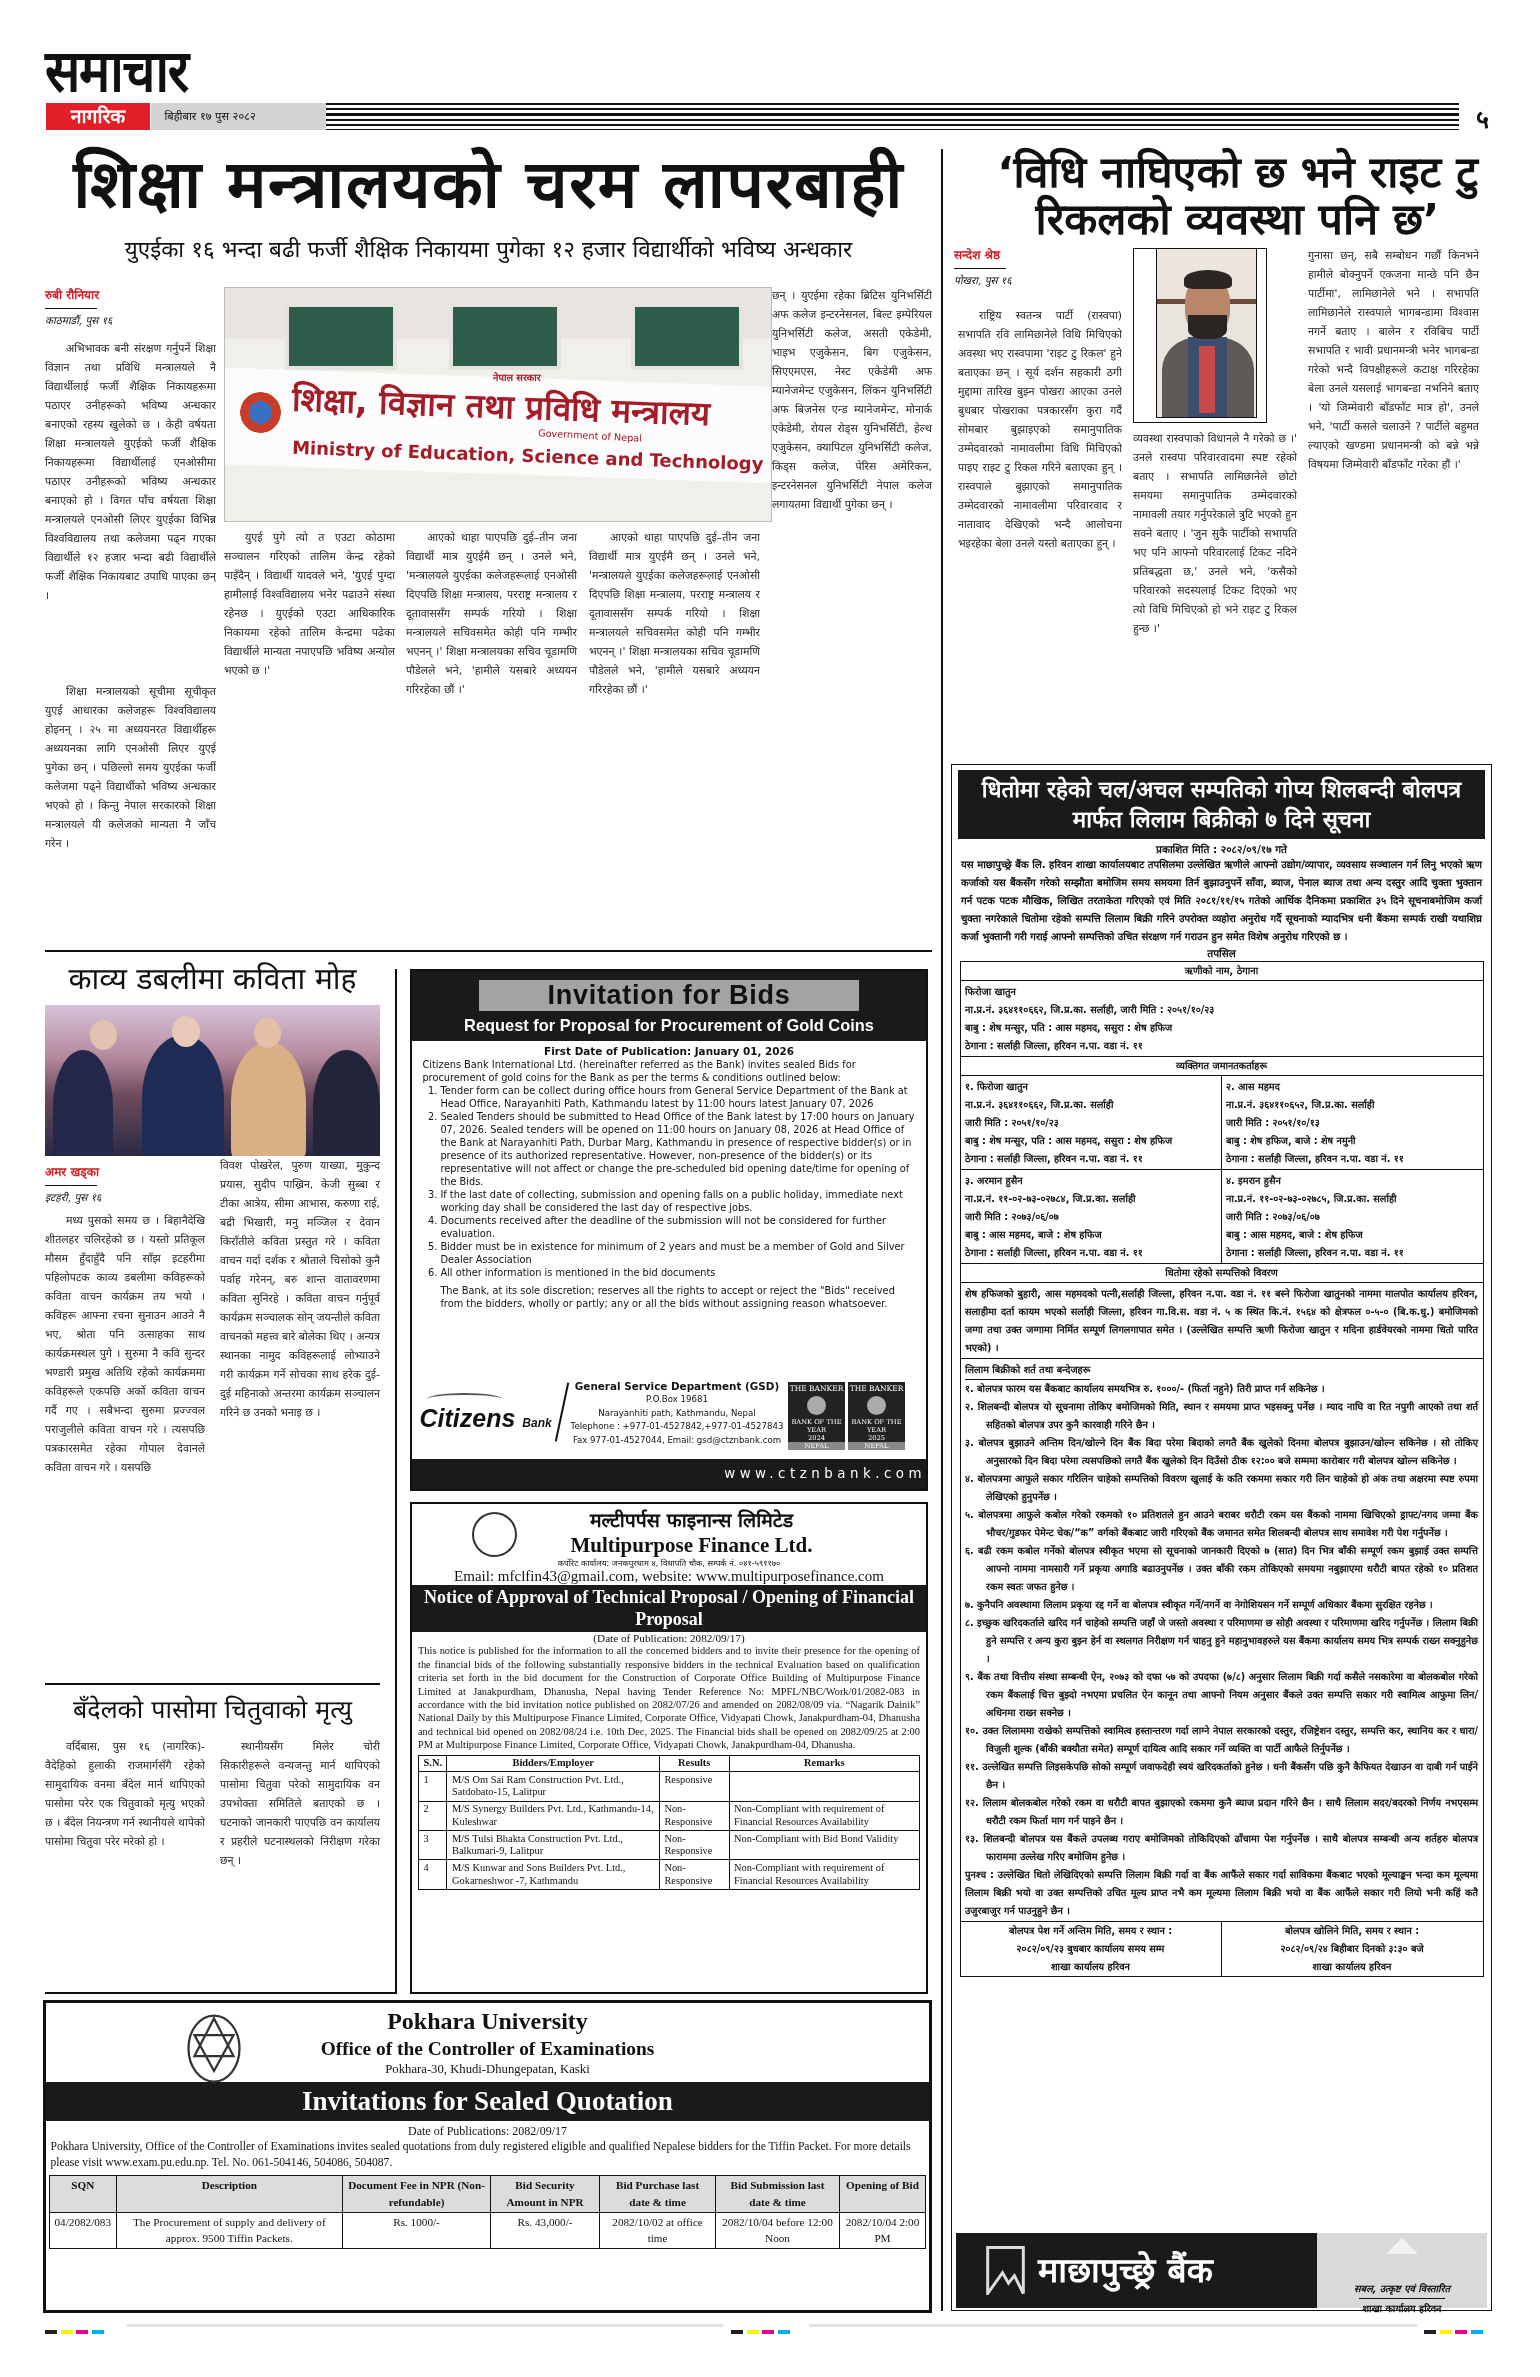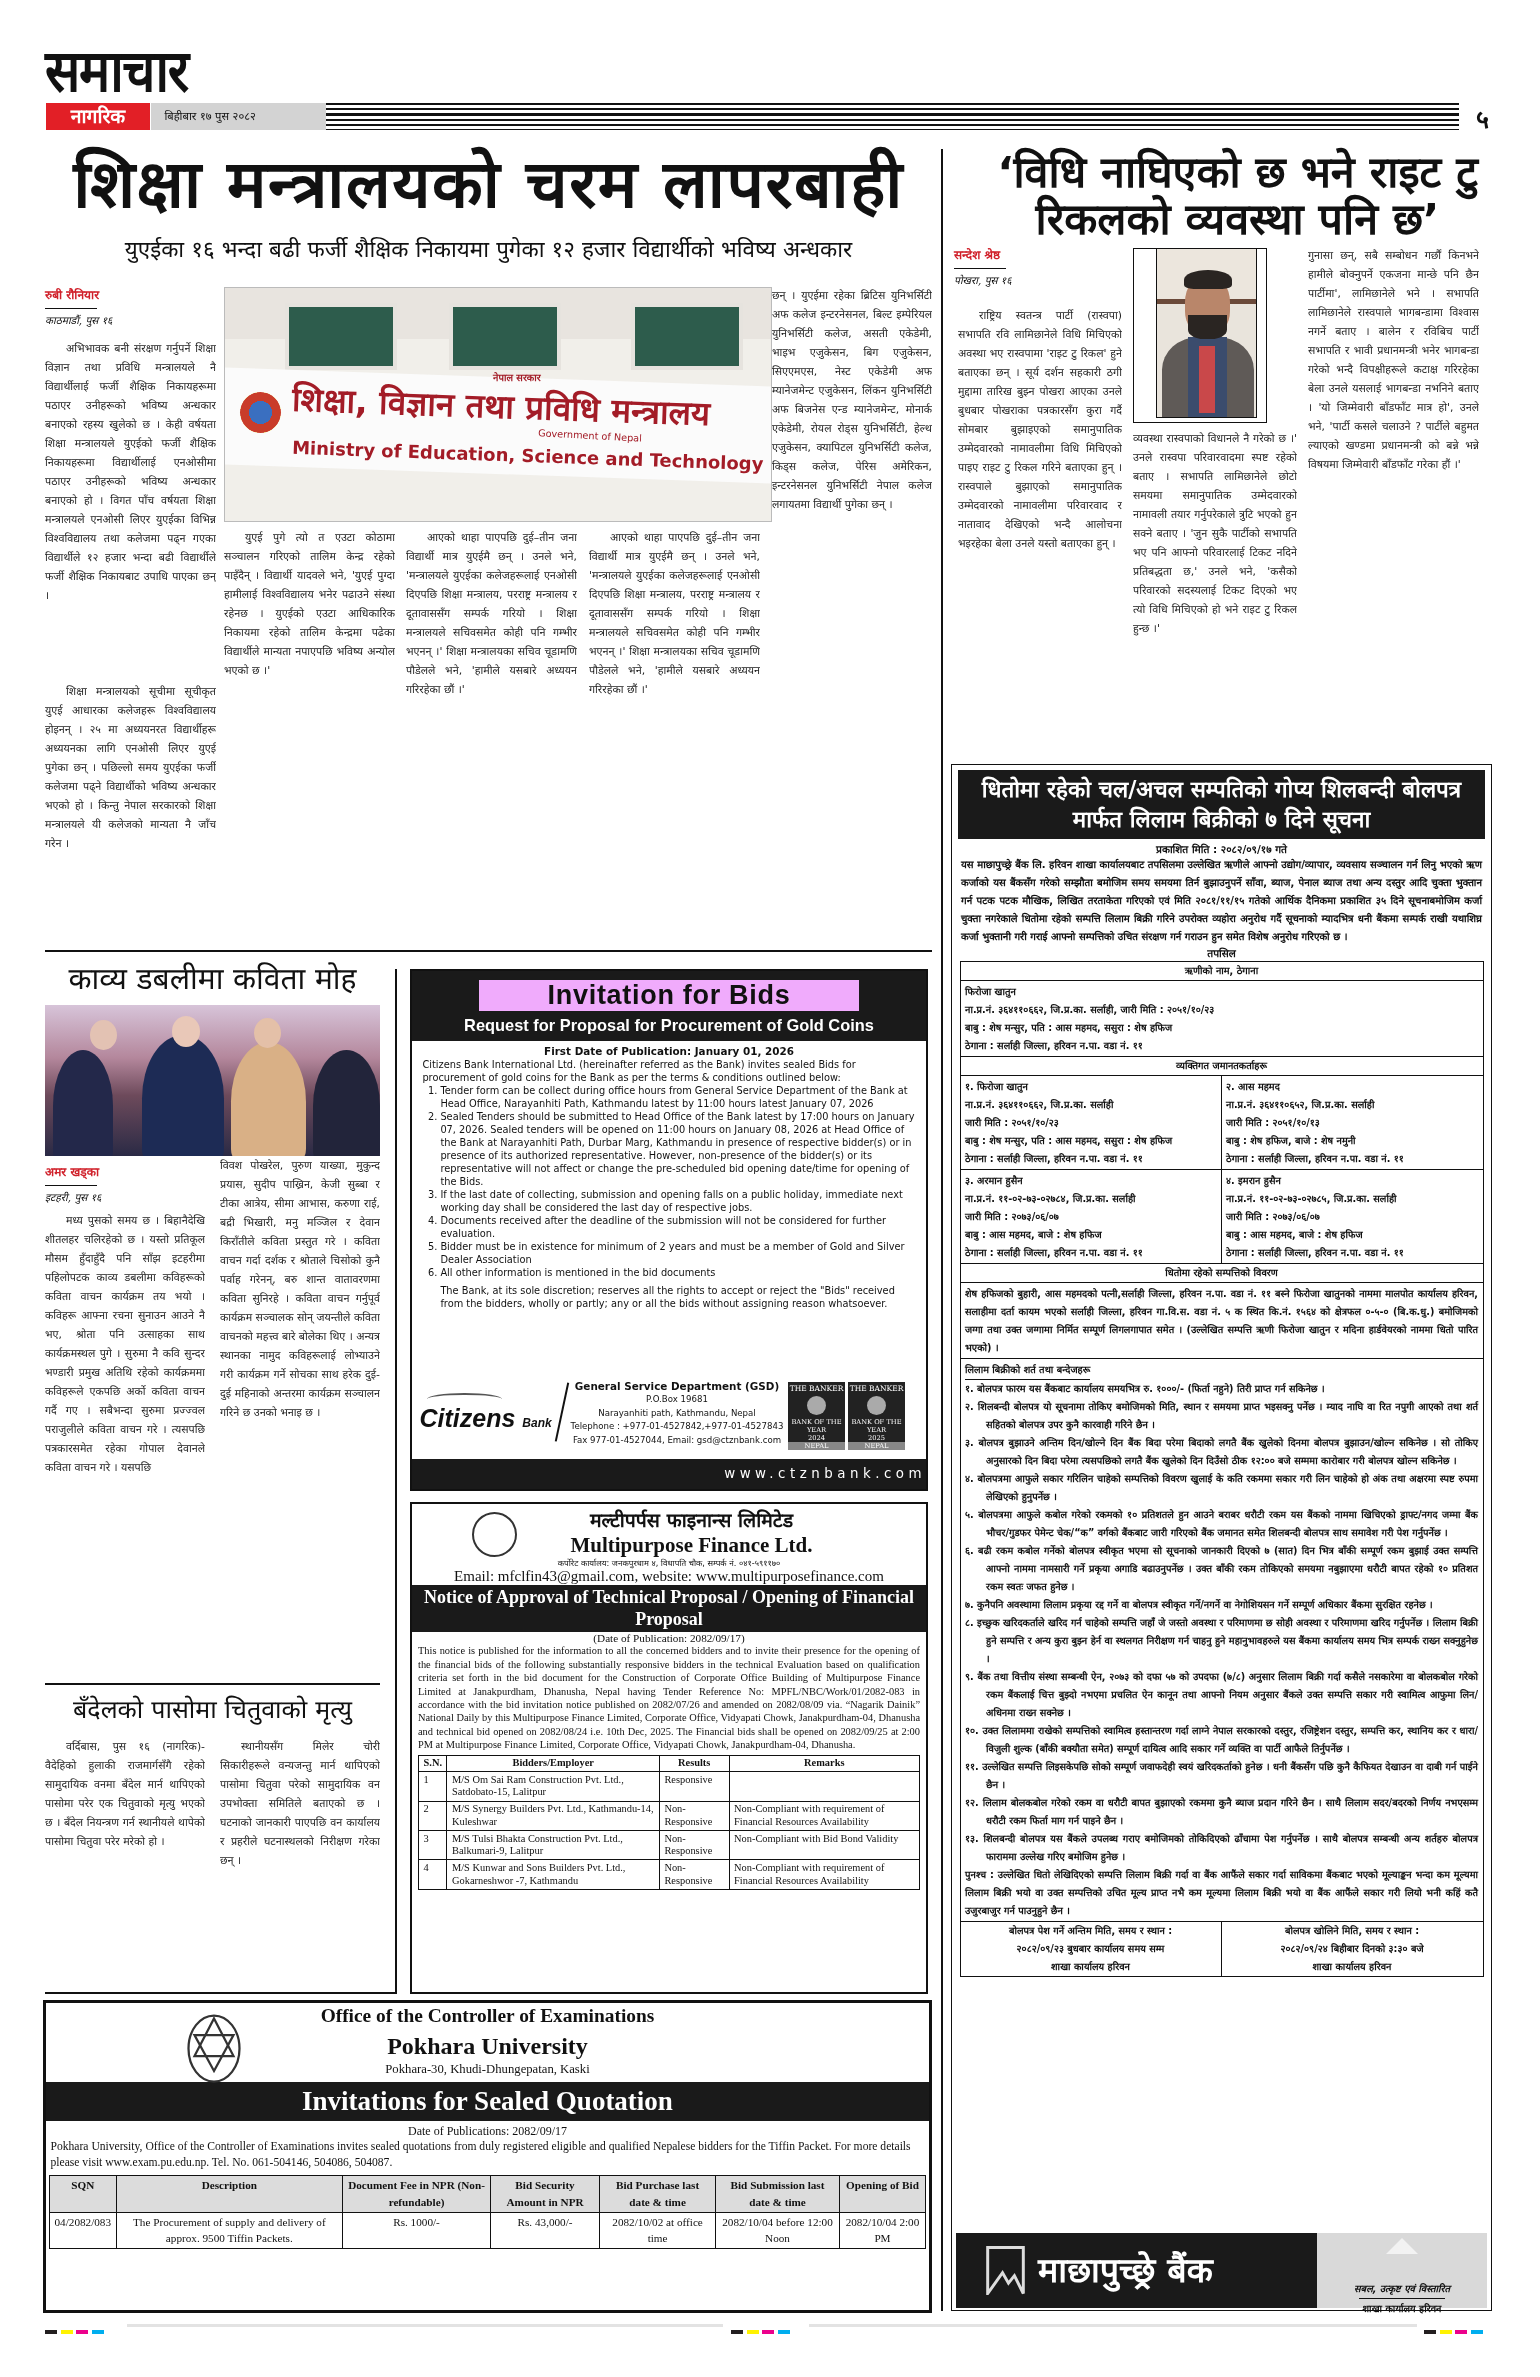--- a/index.html
+++ b/index.html
@@ -246,21 +246,21 @@
     <p>वर्दिबास, पुस १६ (नागरिक)- वैदेहिको हुलाकी राजमार्गसँगै रहेको सामुदायिक वनमा बँदेल मार्न थापिएको पासोमा परेर एक चितुवाको मृत्यु भएको छ । बँदेल नियन्त्रण गर्न स्थानीयले थापेको पासोमा चितुवा परेर मरेको हो ।</p>
   </div>
 <div class="abs col" style="left:220px;top:1737px;width:160px;height:246px;overflow:hidden;">
     <p>स्थानीयसँग मिलेर चोरी सिकारीहरूले वन्यजन्तु मार्न थापिएको पासोमा चितुवा परेको सामुदायिक वन उपभोक्ता समितिले बताएको छ । घटनाको जानकारी पाएपछि वन कार्यालय र प्रहरीले घटनास्थलको निरीक्षण गरेका छन् ।</p>
   </div>
 <div class="abs hrule" style="left:45px;top:1992px;width:352px;"></div>
 <div class="abs vrule" style="left:395px;top:969px;height:1025px;"></div>
 
 <div class="abs ad-box" style="left:410px;top:969px;width:518px;height:522px;">
   <div class="ad-darkbar" style="padding:9px 0 6px;">
-    <div style="background:#f0abfc;color:#111;width:380px;margin:0 auto;font-family:'Liberation Sans',sans-serif;font-weight:bold;font-size:27px;letter-spacing:0.7px;">Invitation for Bids</div>
+    <div style="background:#a3a3a3;color:#111;width:380px;margin:0 auto;font-family:'Liberation Sans',sans-serif;font-weight:bold;font-size:27px;letter-spacing:0.7px;">Invitation for Bids</div>
     <div style="font-family:'Liberation Sans',sans-serif;font-weight:bold;font-size:16.4px;margin-top:4.5px;">Request for Proposal for Procurement of Gold Coins</div>
   </div>
   <div style="padding:4.5px 10.4px;font-family:'DejaVu Sans',sans-serif;font-size:9.8px;line-height:13px;">
     <div style="text-align:center;font-weight:bold;font-size:10.4px;">First Date of Publication: January 01, 2026</div>
     <div>Citizens Bank International Ltd. (hereinafter referred as the Bank) invites sealed Bids for procurement of gold coins for the Bank as per the terms &amp; conditions outlined below:</div>
     <ol id="citizens-items" style="padding-left:18px;">
         <li>Tender form can be collect during office hours from General Service Department of the Bank at Head Office, Narayanhiti Path, Kathmandu latest by 11:00 hours latest January 07, 2026</li>
         <li>Sealed Tenders should be submitted to Head Office of the Bank latest by 17:00 hours on January 07, 2026. Sealed tenders will be opened on 11:00 hours on January 08, 2026 at Head Office of the Bank at Narayanhiti Path, Durbar Marg, Kathmandu in presence of respective bidder(s) or in presence of its authorized representative. However, non-presence of the bidder(s) or its representative will not affect or change the pre-scheduled bid opening date/time for opening of the Bids.</li>
         <li>If the last date of collecting, submission and opening falls on a public holiday, immediate next working day shall be considered the last day of respective jobs.</li>
         <li>Documents received after the deadline of the submission will not be considered for further evaluation.</li>
@@ -350,22 +350,22 @@
   </table>
 </div>
 
 <div class="abs ad-box" style="left:43px;top:2000px;width:889px;height:313px;border-width:3.7px;">
   <svg style="position:absolute;left:138px;top:7.5px;" width="60" height="75" viewBox="0 0 80 100">
     <ellipse cx="40" cy="50" rx="34" ry="44" fill="none" stroke="#333" stroke-width="3"></ellipse>
     <polygon points="40,10 66,60 14,60" fill="none" stroke="#333" stroke-width="3"></polygon>
     <polygon points="40,80 66,32 14,32" fill="none" stroke="#333" stroke-width="3"></polygon>
   </svg>
   <div style="text-align:center;font-family:'Liberation Serif',serif;">
+    <div style="font-size:24px;font-weight:bold;line-height:30px;margin-top:3px;">Pokhara University</div>
     <div style="font-size:19.4px;font-weight:bold;line-height:25px;">Office of the Controller of Examinations</div>
-    <div style="font-size:24px;font-weight:bold;line-height:30px;margin-top:3px;">Pokhara University</div>
     <div style="font-size:12.7px;line-height:16.4px;">Pokhara-30, Khudi-Dhungepatan, Kaski</div>
   </div>
   <div class="ad-darkbar" style="font-family:'Liberation Serif',serif;font-weight:bold;font-size:27px;line-height:39px;margin-top:4.5px;">Invitations for Sealed Quotation</div>
   <div style="text-align:center;font-family:'Liberation Serif',serif;font-size:12px;margin-top:3px;">Date of Publications: 2082/09/17</div>
   <div style="padding:0 4.5px;font-family:'Liberation Serif',serif;font-size:11.6px;line-height:16.4px;">Pokhara University, Office of the Controller of Examinations invites sealed quotations from duly registered eligible and qualified Nepalese bidders for the Tiffin Packet. For more details please visit www.exam.pu.edu.np. Tel. No. 061-504146, 504086, 504087.</div>
   <table class="table-std" style="margin:3px 3px;width:calc(100% - 6px);font-family:'Liberation Serif',serif;font-size:11.2px;line-height:16.4px;text-align:center;">
     <thead>
         <tr id="pu-thead" style="background:#dcdcdc;">
           <th>SQN</th>
           <th>Description</th>

